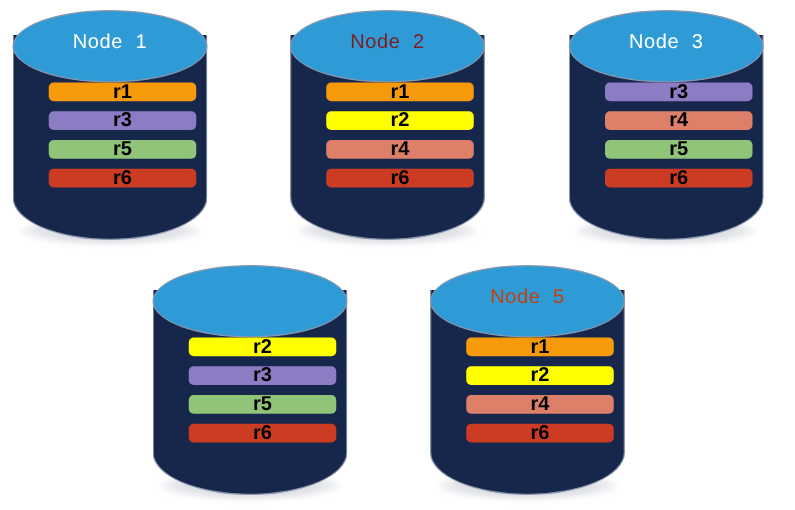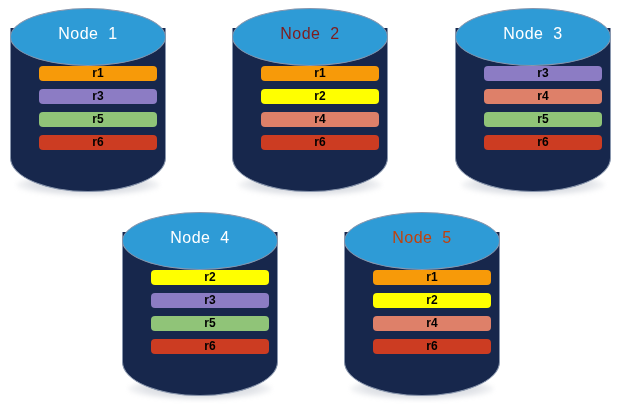--- a/index.html
+++ b/index.html
@@ -92,21 +92,21 @@
     top: 58px;
     width: 118px;
     z-index: 3;
   }
 
   .replica {
     height: 15px;
     margin-bottom: 8px;
     border-radius: 4px;
     text-align: center;
-    font-size: 12px;
+    font-size: 16px;
     font-weight: bold;
     color: #000000;
     line-height: 15px;
     font-family: "Liberation Sans", sans-serif;
   }
   .replica:last-child { margin-bottom: 12px; }
 </style>
 </head>
 <body style="background: rgb(255, 255, 255);">
 
@@ -144,21 +144,20 @@
         <div class="replica" style="background: rgb(140, 124, 196);">r3</div>
         <div class="replica" style="background: rgb(222, 128, 105);">r4</div>
         <div class="replica" style="background: rgb(144, 196, 120);">r5</div>
         <div class="replica" style="background: rgb(204, 60, 34);">r6</div>
       </div>
     </div>
     <div class="node" style="left: 122px; top: 212px;">
       <div class="node-shadow"></div>
       <div class="cyl-body" style="background: rgb(23, 39, 76); border-color: rgb(137, 150, 173);"></div>
       <div class="cyl-top" style="background: rgb(46, 155, 214); border-color: rgb(137, 150, 173);"></div>
-      <div class="node-label" style="color: rgb(255, 255, 255);">Node  4</div>
       <div class="replica-stack">
         <div class="replica" style="background: rgb(255, 255, 0);">r2</div>
         <div class="replica" style="background: rgb(140, 124, 196);">r3</div>
         <div class="replica" style="background: rgb(144, 196, 120);">r5</div>
         <div class="replica" style="background: rgb(204, 60, 34);">r6</div>
       </div>
     </div>
     <div class="node" style="left: 344px; top: 212px;">
       <div class="node-shadow"></div>
       <div class="cyl-body" style="background: rgb(23, 39, 76); border-color: rgb(137, 150, 173);"></div>

